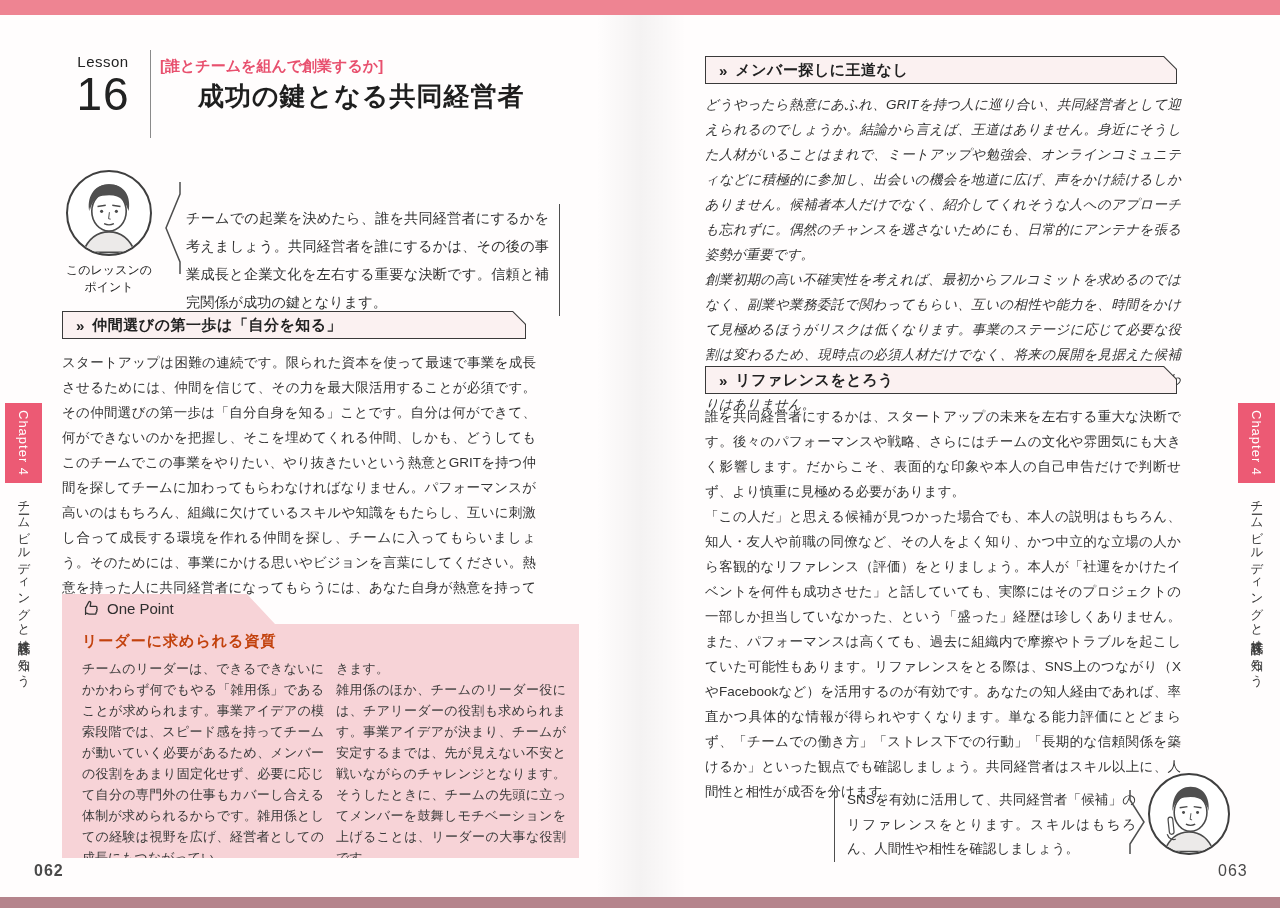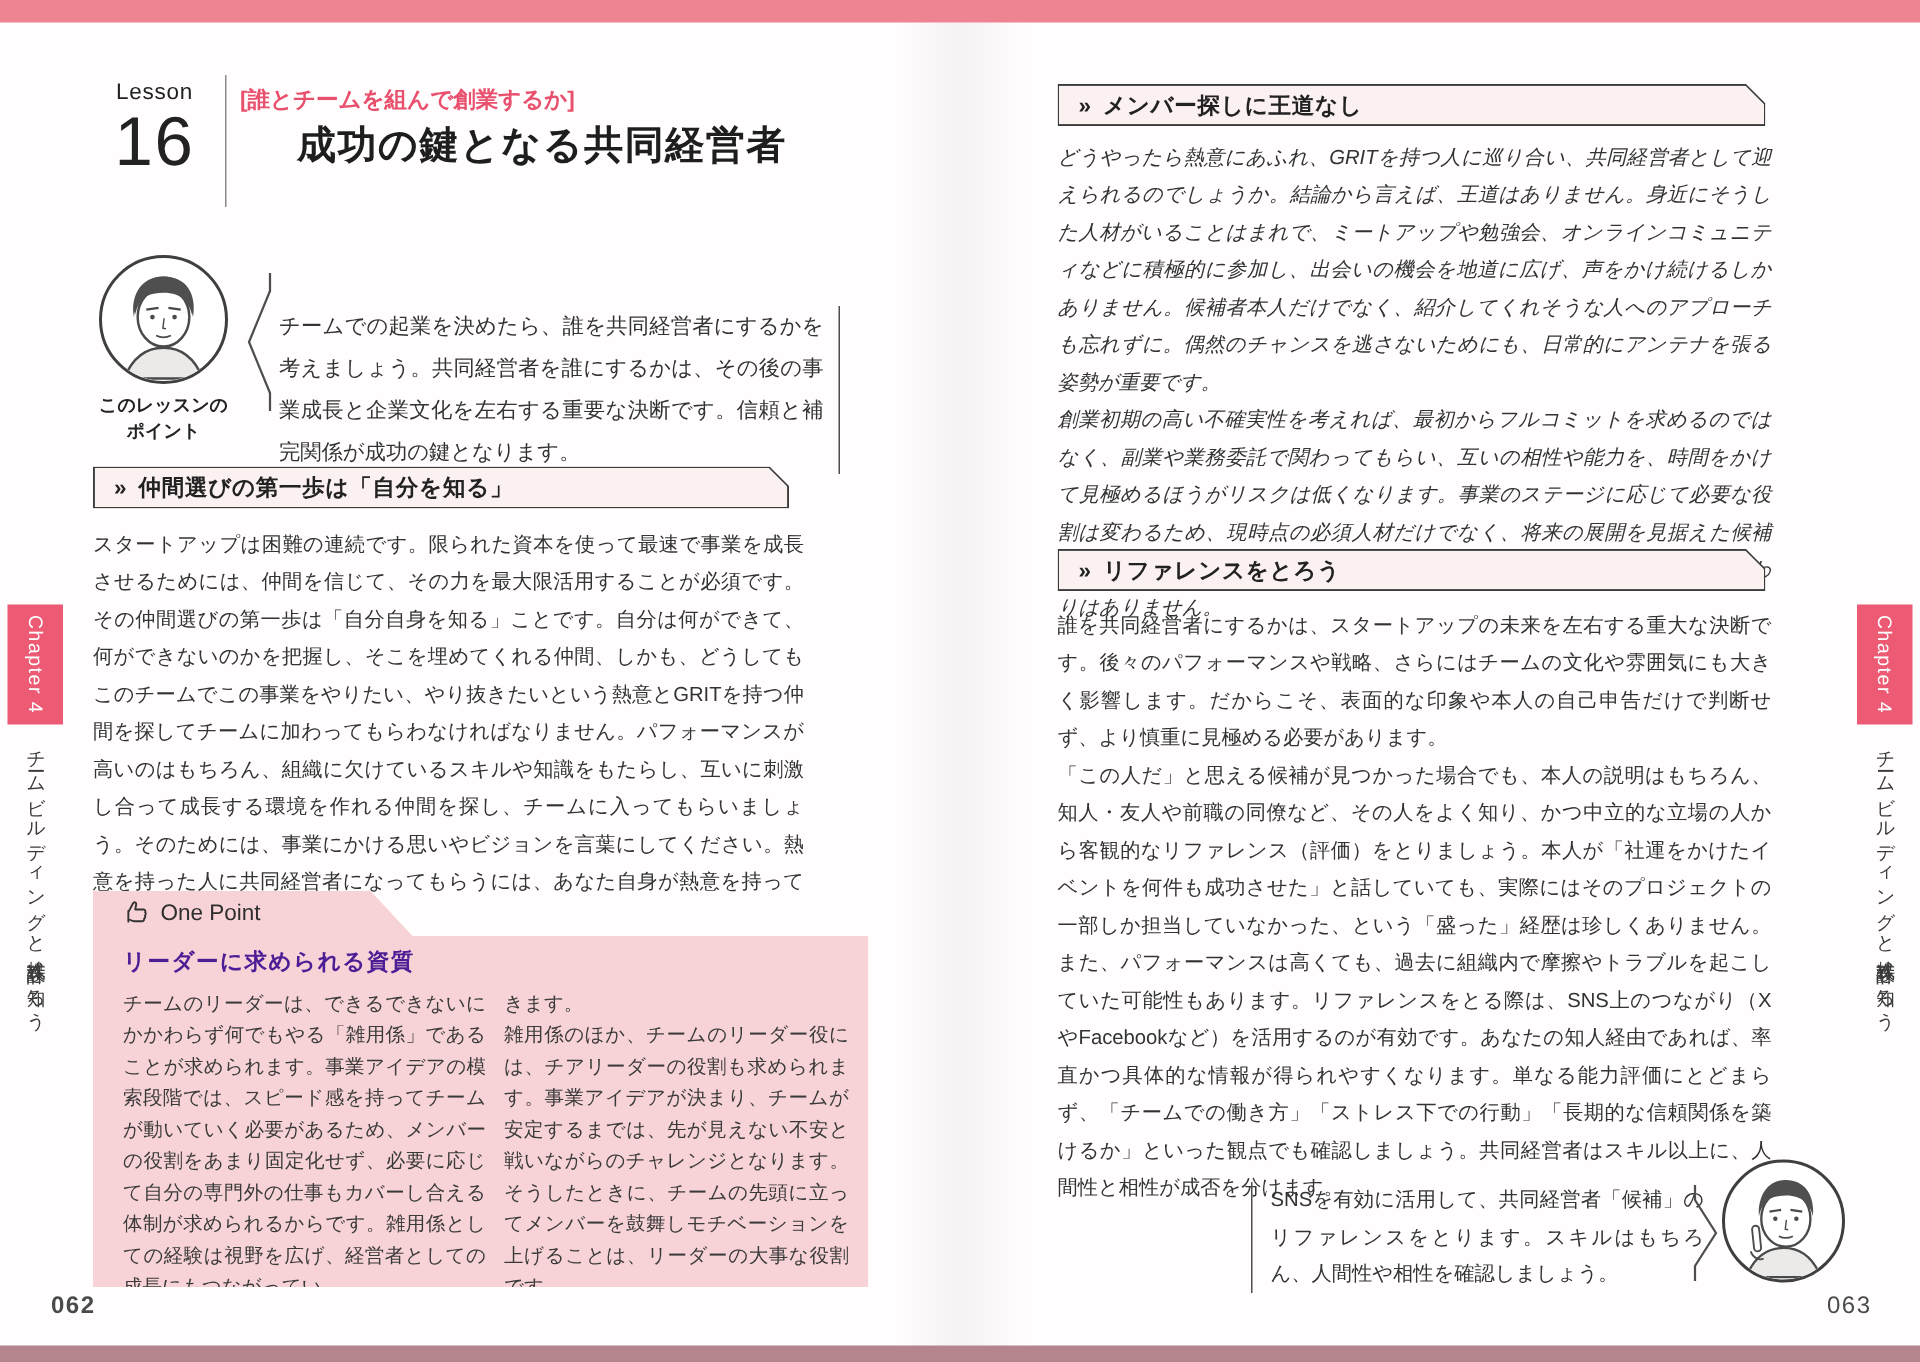--- a/index.html
+++ b/index.html
@@ -29,21 +29,21 @@
   .lesson-divider { position:absolute; left:150px; top:50px; width:1px; height:88px; background:#8a8a8a; }
   .lesson-tag { position:absolute; left:160px; top:57px; font-size:15px; font-weight:700; color:#e8506e; }
   .lesson-title { position:absolute; left:158px; top:79px; font-size:26px; font-weight:700; color:#1e1e1e; letter-spacing:1px;margin-left:40px; }
 
   
   .avatar { position:absolute; border:2.5px solid #3f3f3f; border-radius:50%; background:#fff; overflow:hidden; }
   .avatar svg { width:100%; height:100%; display:block; }
   .avatar1 { left:66px; top:170px; width:86px; height:86px; }
   .avatar2 { left:1148px; top:773px; width:82px; height:82px; }
   .avatar-caption { position:absolute; left:44px; top:262px; width:130px; text-align:center;
-                    font-size:12px; font-weight:700; color:#222; line-height:1.4; white-space:pre-line; }
+                    font-size:12px; font-weight:400; color:#222; line-height:1.4; white-space:pre-line; }
 
   
   .intro-text { position:absolute; left:186px; top:176px; width:374px; font-size:14.2px; line-height:28px;
                 color:#333; text-align:justify; border-right:1.5px solid #4e4e4e; padding-right:10px;margin-top:28px; }
   .intro-chevron { position:absolute; left:164px; top:182px; }
 
   
   .sec-hd-outer { position:absolute; height:28px; background:#3a3a3a;
                   clip-path:polygon(0 0, calc(100% - 13px) 0, 100% 13px, 100% 100%, 0 100%); }
   .sec-hd-inner { position:absolute; left:1px; top:1px; right:1px; bottom:1px; background:#fbf1f1;
@@ -52,21 +52,21 @@
   .sec-hd-inner .marker { font-size:15px; font-weight:700; color:#222; margin-right:8px; }
   .sec-hd-inner .sec-title { font-size:15px; font-weight:700; color:#222; letter-spacing:0.5px; }
 
   .body-text { position:absolute; font-size:13.5px; line-height:25px; color:#333; text-align:justify; white-space:pre-line; }
 
   
   .one-point { position:absolute; left:62px; top:594px; width:517px; height:264px; background:#f7d3d7; overflow:hidden;
                clip-path:polygon(0 0, 185px 0, 213px 30px, 100% 30px, 100% 100%, 0 100%); }
   .op-label { position:absolute; left:20px; top:5px; display:flex; align-items:center; gap:6px;
               font-size:15px; color:#2e2e2e; }
-  .op-heading { position:absolute; left:20px; top:38px; font-size:15px; font-weight:700; color:#4c1d95; letter-spacing:1px; }
+  .op-heading { position:absolute; left:20px; top:38px; font-size:15px; font-weight:700; color:#c2410c; letter-spacing:1px; }
   .op-col { position:absolute; top:64px; font-size:13px; line-height:21px; color:#3a3a3a; text-align:justify; white-space:pre-line; }
   .op-col1 { left:20px; width:242px; }
   .op-col2 { left:274px; width:230px; }
 
   
   .callout-text { position:absolute; left:834px; top:788px; width:302px; font-size:13.5px; line-height:24.5px;
                   color:#333; border-left:1.5px solid #4e4e4e; padding-left:12px; text-align:justify; }
   .callout-chevron { position:absolute; left:1128px; top:790px; }
 
   .page-number { position:absolute; font-size:16px; color:#4a4a4a; letter-spacing:1px; }

